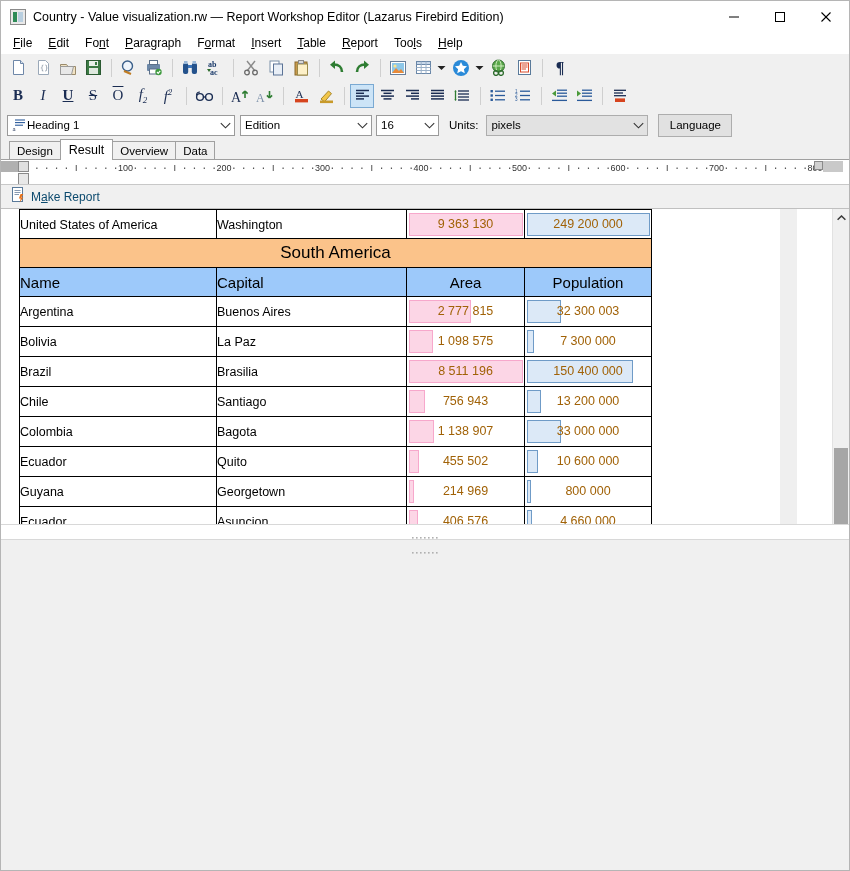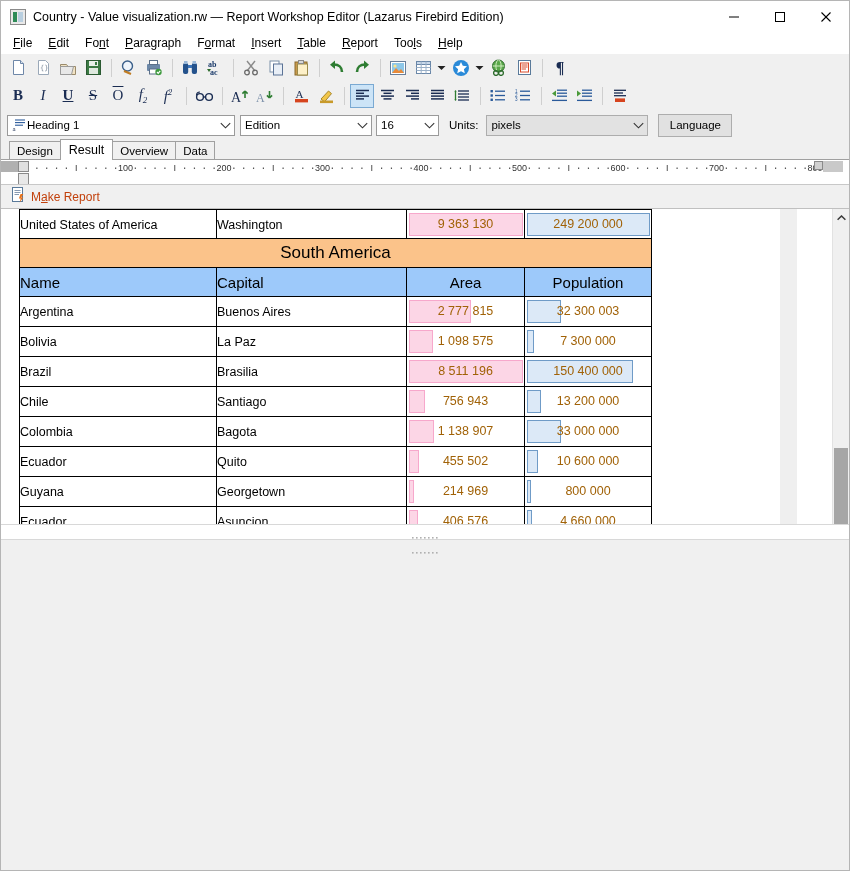--- a/index.html
+++ b/index.html
@@ -200,21 +200,21 @@
   .rgray-r { position:absolute; left:822px; top:1px; width:20px; height:11px; background:#c9c9c9;}
 
   
   .reportbar {
     height: 24px; min-height: 24px;
     background: #f0f0f0;
     display: flex; align-items: center;
     padding-left: 10px;
     border-bottom: 1px solid #c0c0c0;
   }
-  .reportbar .lbl { font-size: 12px; color: #c2410c; margin-left: 5px; }
+  .reportbar .lbl { font-size: 12px; color: #0c4a6e; margin-left: 5px; }
 
   
   .docarea {
     flex: 1;
     background: #ffffff;
     position: relative;
     overflow: hidden;
     display: flex;
     gap: 35px;
   }

